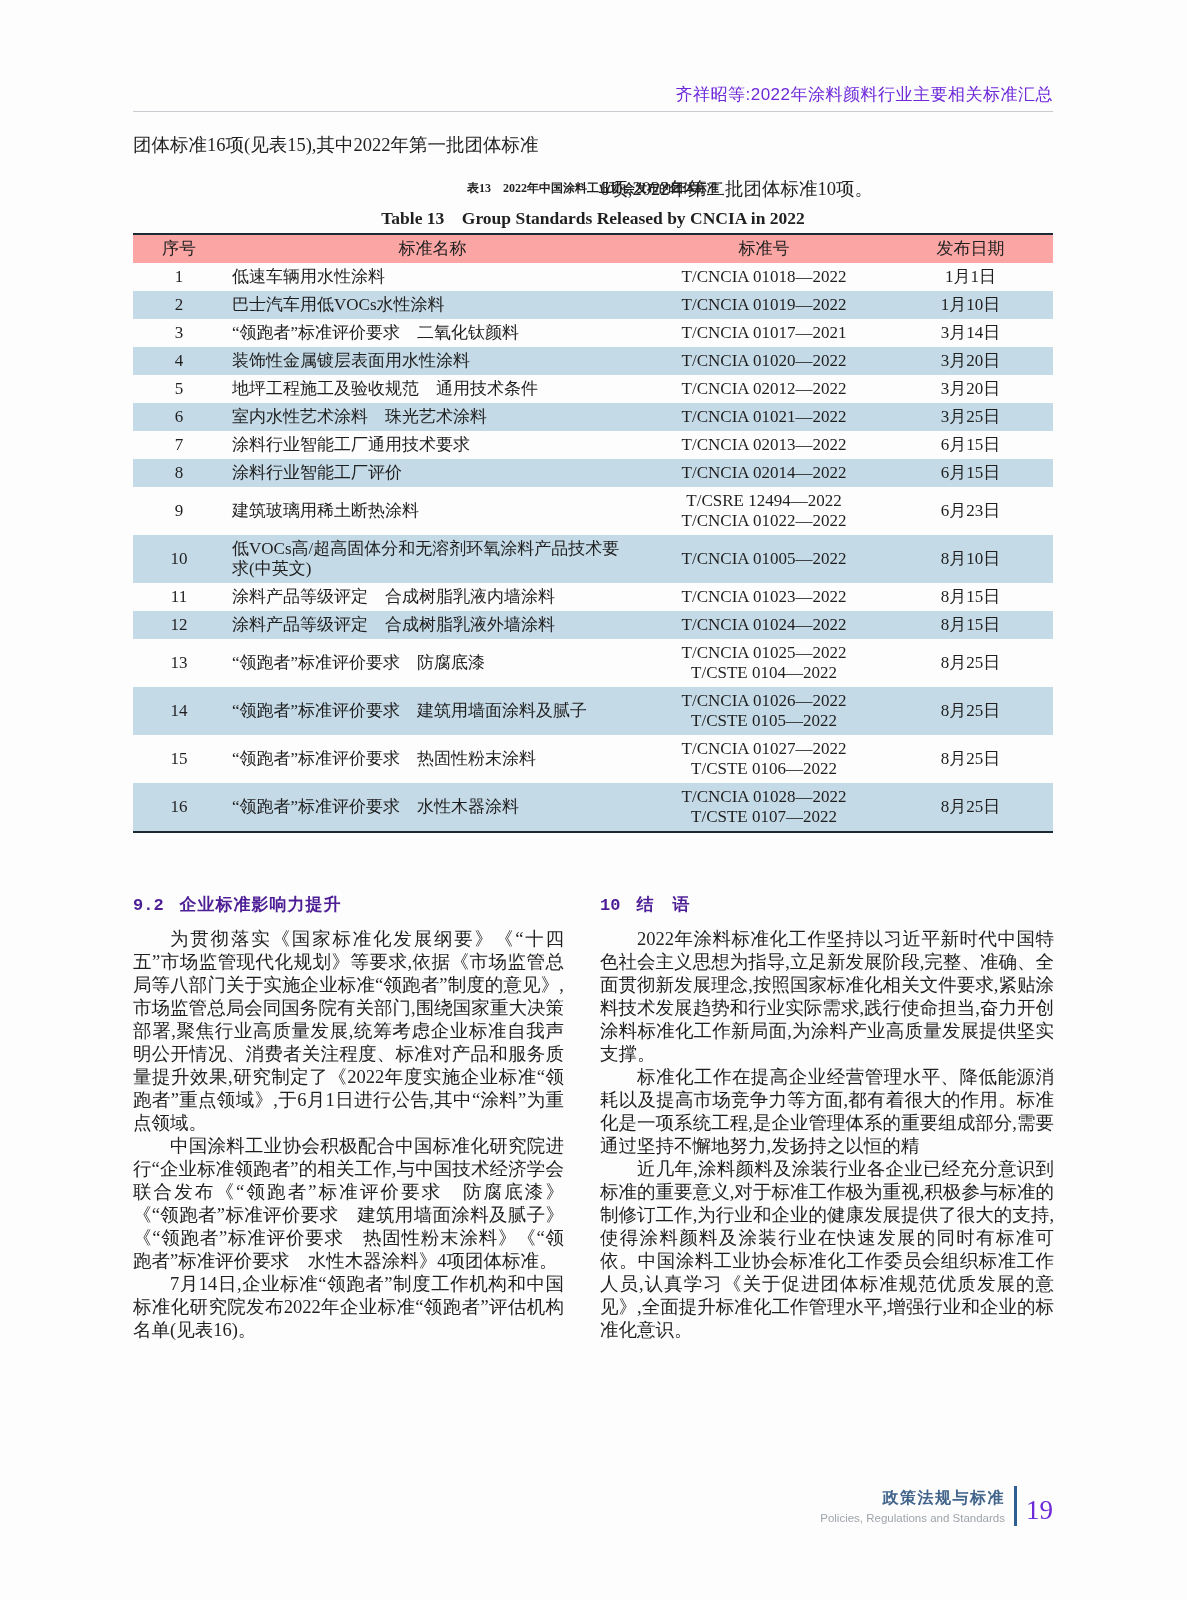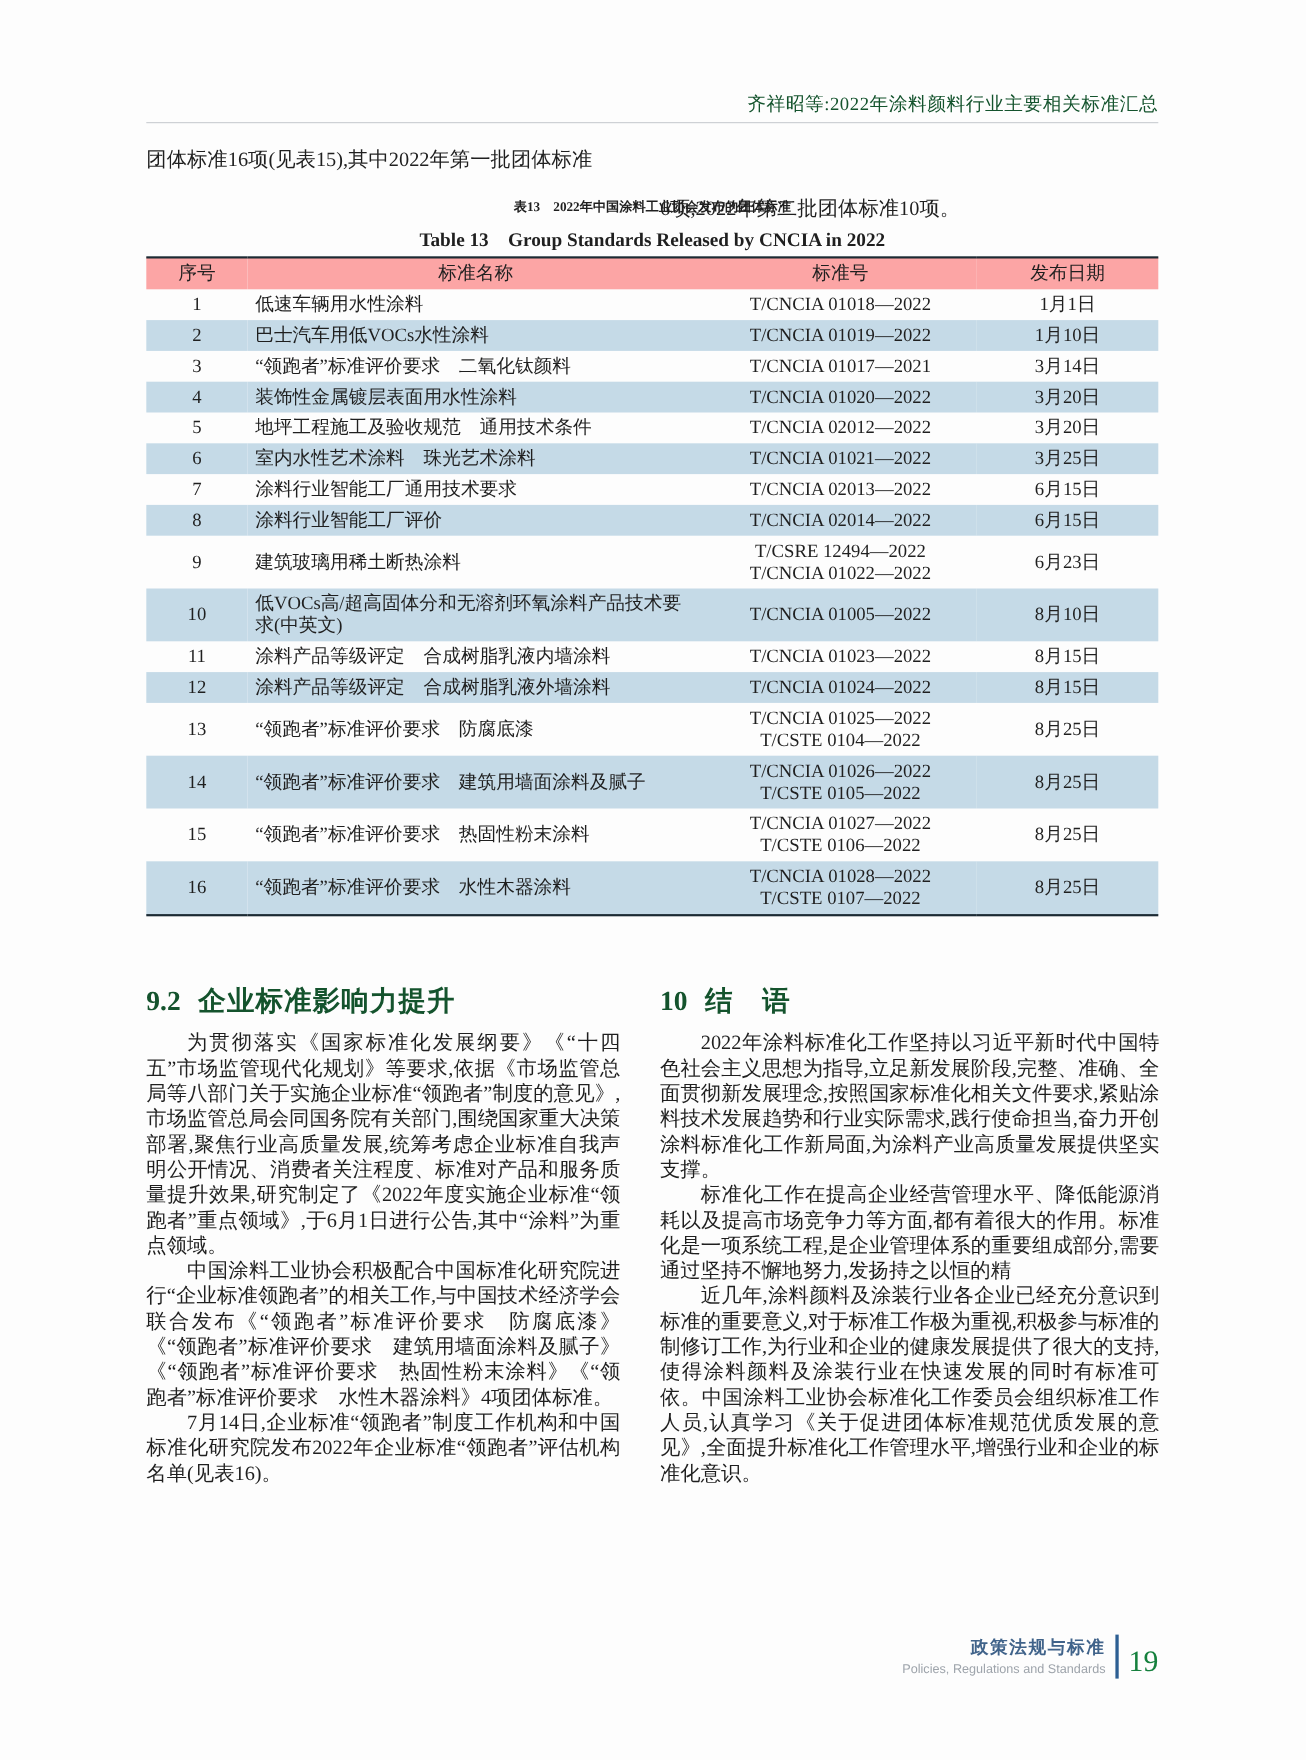--- a/index.html
+++ b/index.html
@@ -5,22 +5,22 @@
   html,body { margin:0; padding:0; background:#e9e9e9; }
   .page {
     position:relative; width:1187px; height:1600px; margin:0 auto;
     background:#fdfdfd; overflow:hidden;
     font-family:"Liberation Serif","DejaVu Serif",serif; color:#1f1f1f;
   }
 
   
   .running-head {
     position:absolute; top:83px; right:134px;
-    font-family:Liberation Serif, serif;
-    font-size:17px; color:#14532d; letter-spacing:0.5px;
+    font-family:Liberation Sans, sans-serif;
+    font-size:17px; color:#6d28d9; letter-spacing:0.5px;
   }
   .head-rule {
     position:absolute; top:111px; left:133px; width:920px; height:1px;
     background:#c9cdd1;
   }
 
   
   .intro { position:absolute; top:132px; left:133px; width:921px; font-size:18.5px; }
   .intro .intro-left  { position:absolute; left:0; top:0; white-space:nowrap; }
   .intro .intro-right { position:absolute; left:467px; top:0; white-space:nowrap;margin-top:44px; }
@@ -54,22 +54,22 @@
   table.std tbody tr:nth-child(even) td { background:#c5dae7; }
   table.std td.c-name { text-align:left; padding-left:7px; }
   table.std td.c-code { white-space:pre-line; }
 
   
   .col { position:absolute; top:893px; }
   .col-left  { left:133px; width:431px; }
   .col-right { left:600px; width:454px; }
   h3.sec-head {
     margin:0 0 12px 0;
-    font-family:Liberation Serif, serif;
-    font-size:25px; font-weight:bold; color:#14532d; letter-spacing:1px;
+    font-family:Liberation Mono, monospace;
+    font-size:17px; font-weight:bold; color:#4c1d95; letter-spacing:1px;
   }
   h3.sec-head .sec-num { margin-right:16px; letter-spacing:0; }
   p.body-par {
     margin:0; font-size:18.5px; line-height:23px;
     text-align:justify; text-indent:2em;
   }
 
   
   .footer {
     position:absolute; top:1486px; right:134px;
@@ -80,21 +80,21 @@
     font-family:"Liberation Sans","DejaVu Sans",sans-serif;
     font-size:16px; font-weight:bold; color:#40638a; letter-spacing:1.5px;
   }
   .footer-en {
     font-family:"Liberation Sans","DejaVu Sans",sans-serif;
     font-size:11.5px; color:#9ea4ab; margin-top:3px;
   }
   .footer-bar { width:3px; height:40px; background:#2d5f93; margin-right:9px; }
   .footer-page {
     font-family:"Liberation Serif","DejaVu Serif",serif;
-    font-size:27px; color:#15803d; padding-top:8px;
+    font-size:27px; color:#6d28d9; padding-top:8px;
   }
 </style>
 </head>
 <body>
 
 <div class="page">
 
   <div class="running-head">齐祥昭等:2022年涂料颜料行业主要相关标准汇总</div>
   <div class="head-rule"></div>
 

